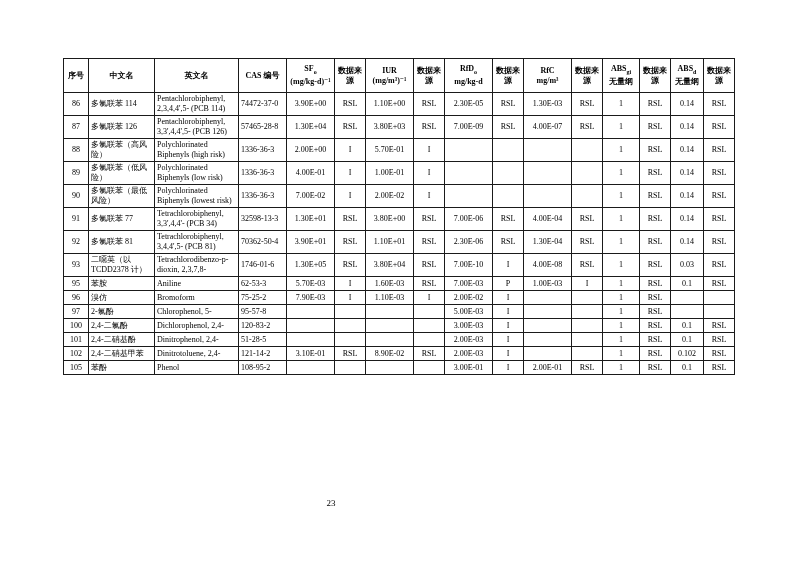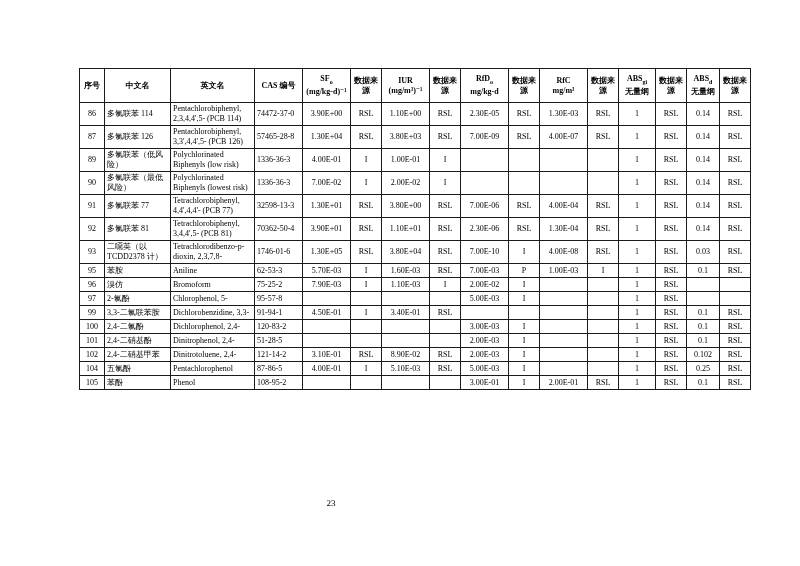--- a/index.html
+++ b/index.html
@@ -2,23 +2,23 @@
 <html><head>
 <meta charset="utf-8">
 <style>
   * { margin:0; padding:0; box-sizing:border-box; }
   html,body { width:800px; height:566px; background:#ffffff; overflow:hidden; }
   body { font-family:"Liberation Serif","DejaVu Serif",serif; color:#000; position:relative; }
 
   .page { position:absolute; left:0; top:0; width:800px; height:566px; background:#fff; }
 
   table.data-table {
-    position:absolute; left:63px; top:68px;
+    position:absolute; left:63px; top:58px;
     border-collapse:collapse; table-layout:fixed;
-    font-size:8px; line-height:1.25;margin-left:16px;
+    font-size:8px; line-height:1.25;
   }
   .data-table th, .data-table td {
     border:1px solid #1a1a1a;
     padding:1px 2px;
     vertical-align:middle;
     overflow-wrap:break-word;
     word-break:break-word;
   }
   .data-table thead th {
     font-weight:bold; text-align:center; height:34px;
@@ -129,20 +129,38 @@
           <td class="c-rfd">7.00E-09</td>
           <td class="c-rfd_src">RSL</td>
           <td class="c-rfc">4.00E-07</td>
           <td class="c-rfc_src">RSL</td>
           <td class="c-absgi">1</td>
           <td class="c-absgi_src">RSL</td>
           <td class="c-absd">0.14</td>
           <td class="c-absd_src">RSL</td>
         </tr>
         <tr>
+          <td class="c-no">88</td>
+          <td class="c-cn">多氯联苯（高风险）</td>
+          <td class="c-en">Polychlorinated Biphenyls (high risk)</td>
+          <td class="c-cas">1336-36-3</td>
+          <td class="c-sf">2.00E+00</td>
+          <td class="c-sf_src">I</td>
+          <td class="c-iur">5.70E-01</td>
+          <td class="c-iur_src">I</td>
+          <td class="c-rfd"></td>
+          <td class="c-rfd_src"></td>
+          <td class="c-rfc"></td>
+          <td class="c-rfc_src"></td>
+          <td class="c-absgi">1</td>
+          <td class="c-absgi_src">RSL</td>
+          <td class="c-absd">0.14</td>
+          <td class="c-absd_src">RSL</td>
+        </tr>
+        <tr>
           <td class="c-no">89</td>
           <td class="c-cn">多氯联苯（低风险）</td>
           <td class="c-en">Polychlorinated Biphenyls (low risk)</td>
           <td class="c-cas">1336-36-3</td>
           <td class="c-sf">4.00E-01</td>
           <td class="c-sf_src">I</td>
           <td class="c-iur">1.00E-01</td>
           <td class="c-iur_src">I</td>
           <td class="c-rfd"></td>
           <td class="c-rfd_src"></td>
@@ -167,21 +185,21 @@
           <td class="c-rfc"></td>
           <td class="c-rfc_src"></td>
           <td class="c-absgi">1</td>
           <td class="c-absgi_src">RSL</td>
           <td class="c-absd">0.14</td>
           <td class="c-absd_src">RSL</td>
         </tr>
         <tr>
           <td class="c-no">91</td>
           <td class="c-cn">多氯联苯 77</td>
-          <td class="c-en">Tetrachlorobiphenyl, 4,4',4,4'- (PCB 77)</td>
+          <td class="c-en">Tetrachlorobiphenyl, 3,3',4,4'- (PCB 34)</td>
           <td class="c-cas">32598-13-3</td>
           <td class="c-sf">1.30E+01</td>
           <td class="c-sf_src">RSL</td>
           <td class="c-iur">3.80E+00</td>
           <td class="c-iur_src">RSL</td>
           <td class="c-rfd">7.00E-06</td>
           <td class="c-rfd_src">RSL</td>
           <td class="c-rfc">4.00E-04</td>
           <td class="c-rfc_src">RSL</td>
           <td class="c-absgi">1</td>
@@ -273,38 +291,20 @@
           <td class="c-rfd">5.00E-03</td>
           <td class="c-rfd_src">I</td>
           <td class="c-rfc"></td>
           <td class="c-rfc_src"></td>
           <td class="c-absgi">1</td>
           <td class="c-absgi_src">RSL</td>
           <td class="c-absd"></td>
           <td class="c-absd_src"></td>
         </tr>
         <tr>
-          <td class="c-no">99</td>
-          <td class="c-cn">3,3-二氯联苯胺</td>
-          <td class="c-en">Dichlorobenzidine, 3,3-</td>
-          <td class="c-cas">91-94-1</td>
-          <td class="c-sf">4.50E-01</td>
-          <td class="c-sf_src">I</td>
-          <td class="c-iur">3.40E-01</td>
-          <td class="c-iur_src">RSL</td>
-          <td class="c-rfd"></td>
-          <td class="c-rfd_src"></td>
-          <td class="c-rfc"></td>
-          <td class="c-rfc_src"></td>
-          <td class="c-absgi">1</td>
-          <td class="c-absgi_src">RSL</td>
-          <td class="c-absd">0.1</td>
-          <td class="c-absd_src">RSL</td>
-        </tr>
-        <tr>
           <td class="c-no">100</td>
           <td class="c-cn">2,4-二氯酚</td>
           <td class="c-en">Dichlorophenol, 2,4-</td>
           <td class="c-cas">120-83-2</td>
           <td class="c-sf"></td>
           <td class="c-sf_src"></td>
           <td class="c-iur"></td>
           <td class="c-iur_src"></td>
           <td class="c-rfd">3.00E-03</td>
           <td class="c-rfd_src">I</td>
@@ -345,38 +345,20 @@
           <td class="c-rfd">2.00E-03</td>
           <td class="c-rfd_src">I</td>
           <td class="c-rfc"></td>
           <td class="c-rfc_src"></td>
           <td class="c-absgi">1</td>
           <td class="c-absgi_src">RSL</td>
           <td class="c-absd">0.102</td>
           <td class="c-absd_src">RSL</td>
         </tr>
         <tr>
-          <td class="c-no">104</td>
-          <td class="c-cn">五氯酚</td>
-          <td class="c-en">Pentachlorophenol</td>
-          <td class="c-cas">87-86-5</td>
-          <td class="c-sf">4.00E-01</td>
-          <td class="c-sf_src">I</td>
-          <td class="c-iur">5.10E-03</td>
-          <td class="c-iur_src">RSL</td>
-          <td class="c-rfd">5.00E-03</td>
-          <td class="c-rfd_src">I</td>
-          <td class="c-rfc"></td>
-          <td class="c-rfc_src"></td>
-          <td class="c-absgi">1</td>
-          <td class="c-absgi_src">RSL</td>
-          <td class="c-absd">0.25</td>
-          <td class="c-absd_src">RSL</td>
-        </tr>
-        <tr>
           <td class="c-no">105</td>
           <td class="c-cn">苯酚</td>
           <td class="c-en">Phenol</td>
           <td class="c-cas">108-95-2</td>
           <td class="c-sf"></td>
           <td class="c-sf_src"></td>
           <td class="c-iur"></td>
           <td class="c-iur_src"></td>
           <td class="c-rfd">3.00E-01</td>
           <td class="c-rfd_src">I</td>

